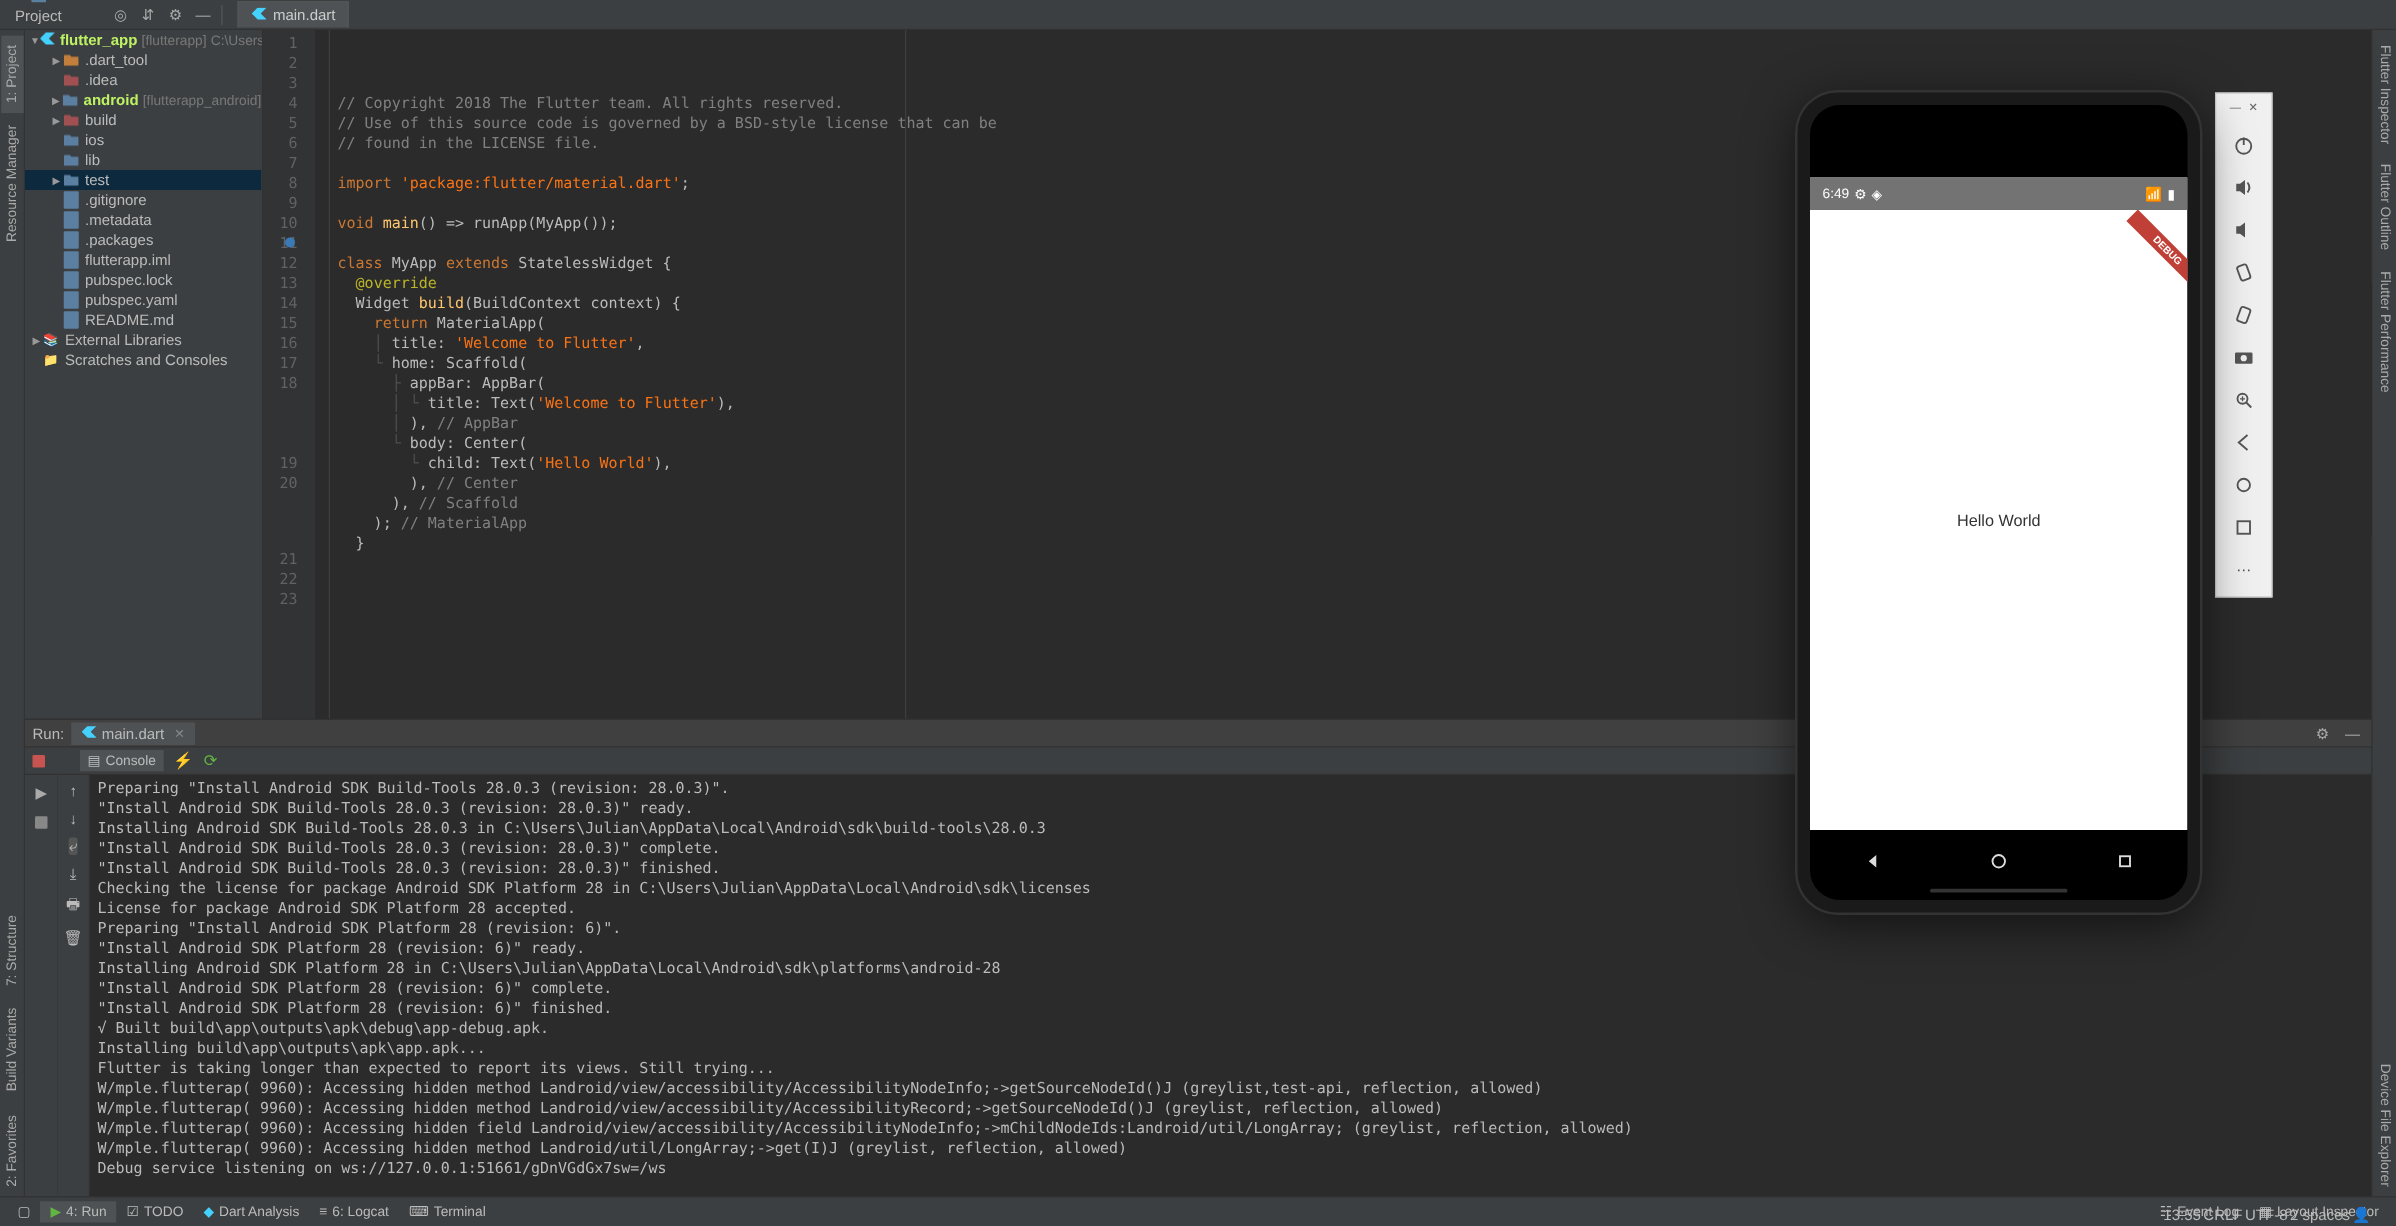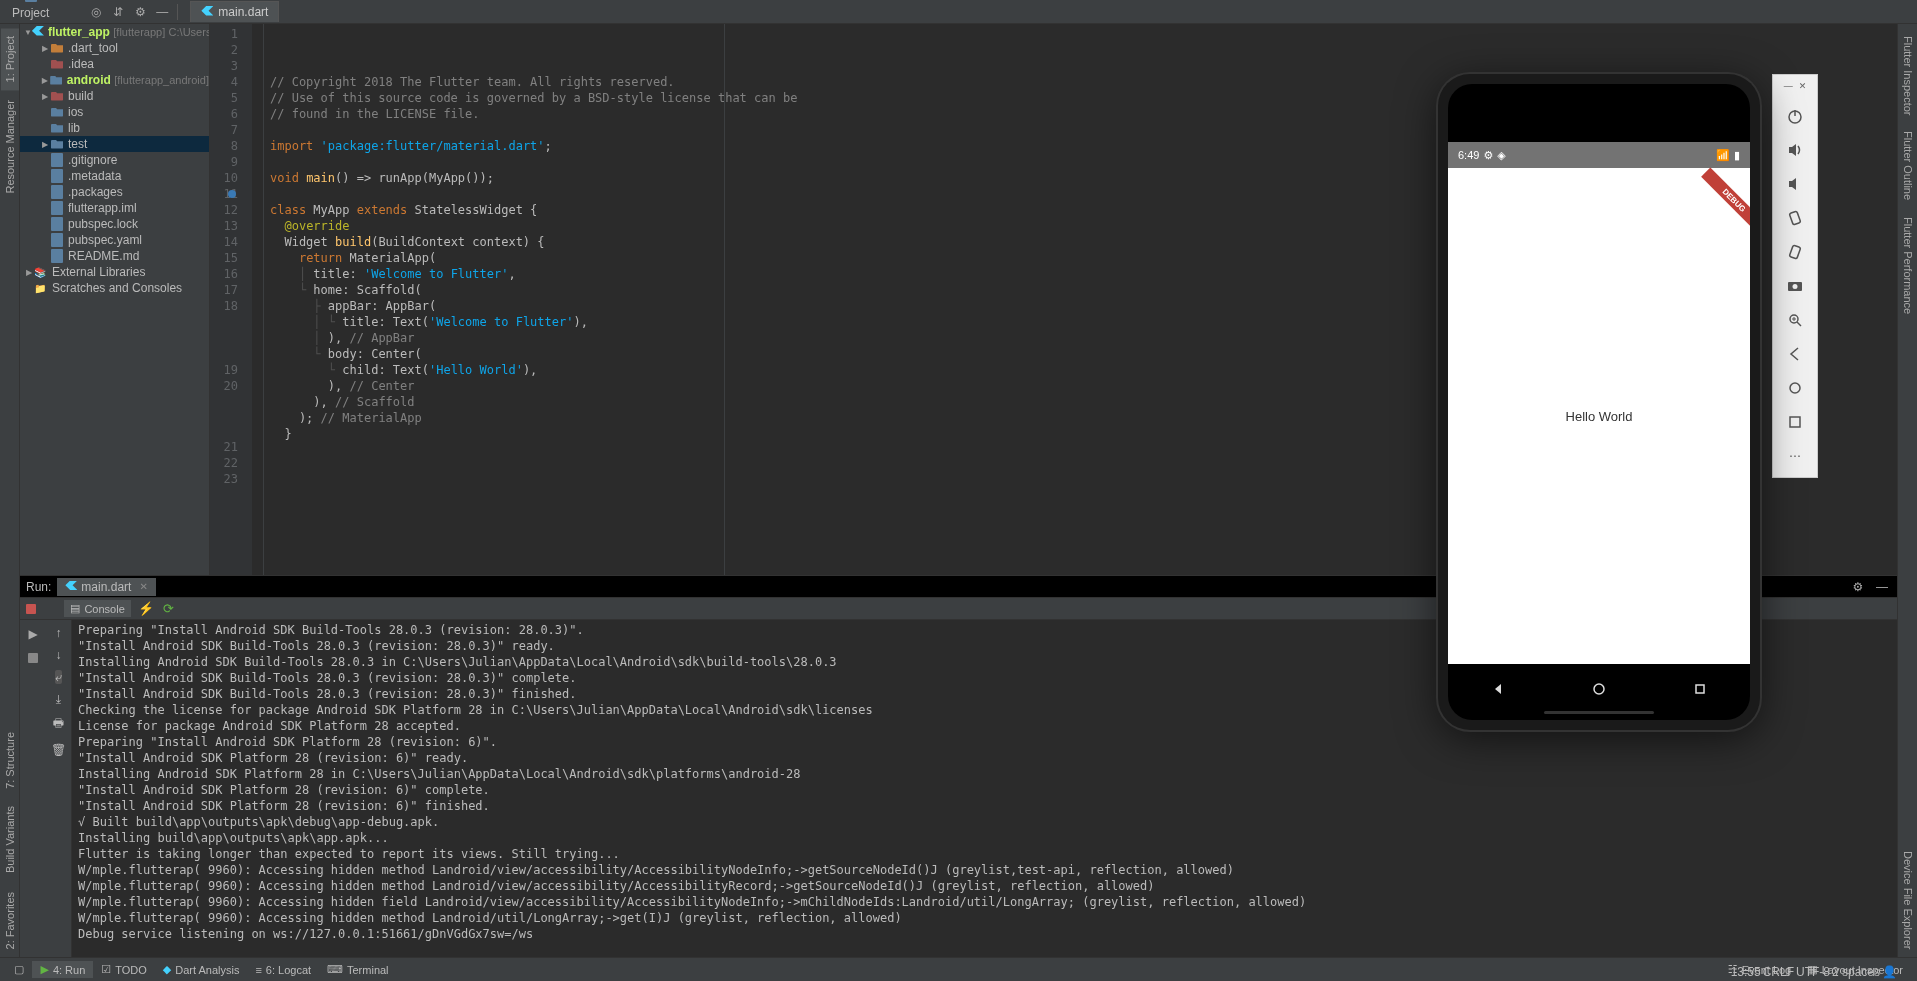--- a/index.html
+++ b/index.html
@@ -50,21 +50,21 @@
 
 
 .editor-wrap { flex: 1; display: flex; background: #2b2b2b; min-width: 0; }
 .gutter { width: 42px; background: #313335; color: #606366; font-family: Consolas, monospace; font-size: 12px; text-align: right; padding-right: 14px; padding-top: 2px; line-height: 16px; position: relative; }
 .gutter .bp { position: absolute; right: 2px; width: 8px; height: 8px; border-radius: 50%; background: #3a7ab5; }
 .fold-col { width: 12px; background: #2b2b2b; border-right: 1px solid #3c3f41; }
 .editor-code { flex: 1; font-family: Consolas, monospace; font-size: 12px; line-height: 16px; padding: 2px 0 0 6px; white-space: pre; overflow: hidden; position: relative; }
 .editor-code .ln { height: 16px; }
 .editor-right-margin { position: absolute; left: 460px; top: 0; bottom: 0; width: 1px; background: #3c3f41; }
 .kw { color: #cc7832; }
-.str { color: #0ea5e9; }
+.str { color: #f97316; }
 .cm { color: #808080; }
 .meta { color: #bbb529; }
 .fn { color: #ffc66d; }
 .guide { color: #505050; }
 
 
 .emu-wrap { position: absolute; top: 74px; right: 99px; z-index: 50; display: flex; gap: 12px; align-items: flex-start; }
 .phone { width: 322px; height: 656px; background: #1a1a1a; border-radius: 32px; padding: 10px; position: relative; box-shadow: 0 0 0 2px #333, 0 8px 40px rgba(0,0,0,0.6); }
 .phone-inner { width: 100%; height: 100%; background: #000; border-radius: 24px; overflow: hidden; position: relative; }
 .phone-speaker { position: absolute; top: 18px; left: 50%; transform: translateX(-50%); width: 110px; height: 5px; background: #2a2a2a; border-radius: 3px; }
@@ -77,21 +77,21 @@
 .debug-banner { position: absolute; top: 52px; right: -24px; width: 80px; background: #c04038; color: #fff; font-size: 8px; text-align: center; padding: 2px 0; transform: rotate(45deg); font-weight: bold; }
 .phone-nav { position: absolute; bottom: 18px; left: 0; right: 0; display: flex; justify-content: space-around; align-items: center; color: #ddd; height: 26px; }
 .phone-nav .nbtn { width: 14px; height: 14px; }
 .phone-bottom-bar { position: absolute; bottom: 6px; left: 50%; transform: translateX(-50%); width: 110px; height: 3px; background: #333; border-radius: 2px; }
 .emu-toolbar { width: 46px; background: #f0f0f0; border: 1px solid #ccc; display: flex; flex-direction: column; align-items: center; padding: 6px 0; gap: 4px; }
 .emu-toolbar .win-ctrls { display: flex; gap: 6px; margin-bottom: 6px; font-size: 9px; color: #666; }
 .emu-toolbar .ebtn { width: 34px; height: 30px; display: flex; align-items: center; justify-content: center; color: #555; cursor: pointer; }
 
 
 .run-panel { height: 382px; border-top: 1px solid #323232; display: flex; flex-direction: column; background: #2b2b2b; }
-.run-header { height: 22px; background: #000000; display: flex; align-items: center; padding: 0 6px; gap: 6px; border-bottom: 1px solid #323232; }
+.run-header { height: 22px; background: #404040; display: flex; align-items: center; padding: 0 6px; gap: 6px; border-bottom: 1px solid #323232; }
 .run-header .lbl { color: #bbb; }
 .run-header .run-tab { display: flex; align-items: center; gap: 4px; padding: 2px 8px; background: #4e5254; }
 .run-header .spacer { flex: 1; }
 .run-header .hicon { width: 18px; height: 18px; display: flex; align-items: center; justify-content: center; cursor: pointer; color: #aaa; }
 .run-sub { height: 22px; background: #3c3f41; display: flex; align-items: center; padding: 0 6px; gap: 8px; border-bottom: 1px solid #323232; }
 .run-sub .stop-btn { width: 10px; height: 10px; background: #c75450; border-radius: 1px; cursor: pointer; }
 .run-sub .console-tab { display: flex; align-items: center; gap: 4px; padding: 2px 6px; background: #4e5254; font-size: 11px; }
 .run-sub .ricon { font-size: 13px; cursor: pointer; }
 .lightning { color: #e8a33d; }
 .reload-ic { color: #62b543; }

